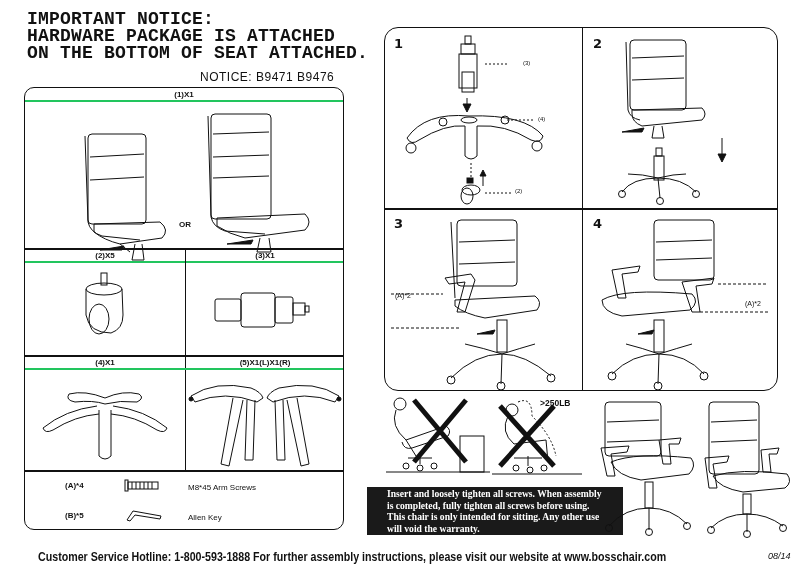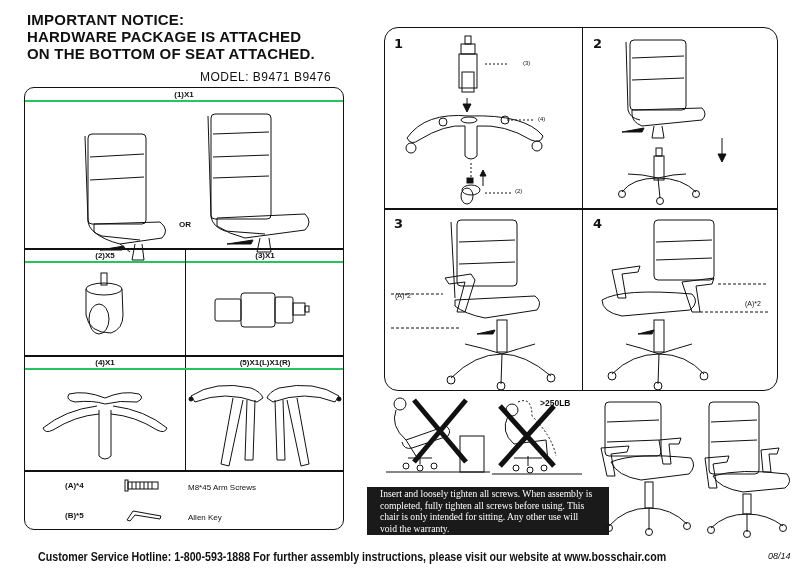--- a/index.html
+++ b/index.html
@@ -1,45 +1,45 @@
 <!DOCTYPE html>
 <html><head>
 <meta charset="utf-8">
 <style>
   html,body{margin:0;padding:0;background:#fff;}
   body{width:802px;height:569px;position:relative;overflow:hidden;font-family:"Liberation Sans",sans-serif;color:#111;}
   .abs{position:absolute;}
-  .notice{left:27px;top:11px;font-weight:bold;font-size:15px;line-height:17px;letter-spacing:0.2px;font-family:Liberation Sans, sans-serif;}
+  .notice{left:27px;top:11px;font-weight:bold;font-size:18px;line-height:17px;letter-spacing:0.2px;font-family:Liberation Mono, monospace;}
   .model{left:200px;top:70px;font-size:12px;letter-spacing:0.5px;}
   .parts{left:24px;top:87px;width:320px;height:443px;border:1.5px solid #111;border-radius:10px;box-sizing:border-box;overflow:hidden;}
   .hdr{position:absolute;height:14px;font-size:8px;font-weight:bold;text-align:center;line-height:14px;box-sizing:border-box;border-bottom:2px solid #22c55e;}
   .cell{position:absolute;box-sizing:border-box;}
   .vline{position:absolute;width:1px;background:#111;}
   .hline{position:absolute;height:1.5px;background:#111;}
   .lbl{position:absolute;font-size:8px;font-weight:bold;}
   .hw{position:absolute;font-size:8px;font-weight:bold;}
   .steps{left:384px;top:27px;width:394px;height:364px;border:1.5px solid #111;border-radius:14px;box-sizing:border-box;overflow:hidden;}
   .stepnum{position:absolute;font-weight:bold;font-size:13px;font-family:"DejaVu Sans",sans-serif;}
   .callout{position:absolute;font-size:6px;}
-  .warn{left:367px;top:487px;background:#1a1a1a;color:#fff;font-family:"Liberation Serif",serif;font-weight:normal;font-size:9.6px;line-height:11.5px;padding:1px 13px;width:216px;}
+  .warn{left:367px;top:487px;background:#1a1a1a;color:#fff;font-family:"Liberation Serif",serif;font-weight:bold;font-size:9.6px;line-height:11.5px;padding:1px 20px;width:216px;}
   .footer{left:38px;top:549px;font-weight:bold;font-size:13px;transform:scaleX(0.82);transform-origin:left center;white-space:nowrap;font-family:"Liberation Sans",sans-serif;}
   .date{left:768px;top:551px;font-size:9px;font-style:italic;}
   svg{position:absolute;overflow:visible;}
   svg *{fill:none;stroke:#111;stroke-width:1;}
   svg .f{fill:#111;}
 </style>
 </head>
 <body>
 
 <div class="abs notice">
   <div>IMPORTANT NOTICE:</div>
   <div>HARDWARE PACKAGE IS ATTACHED</div>
   <div>ON THE BOTTOM OF SEAT ATTACHED.</div>
 </div>
-<div class="abs model">MODEL:  B9471  B9476</div>
+<div class="abs model">NOTICE:  B9471  B9476</div>
 
 <div class="abs parts">
   <div class="hdr" style="left:0;top:0;width:100%;">(1)X1</div>
   <div class="cell" style="left:0;top:14px;width:100%;height:147px;">
     <svg width="320" height="147">
 
       <g transform="translate(55,30)">
         <path d="M5,4 L8,90 Q10,100 22,104 L60,108"></path>
         <rect x="8" y="2" width="58" height="90" rx="4"></rect>
         <line x1="10" y1="25" x2="64" y2="22"></line>

